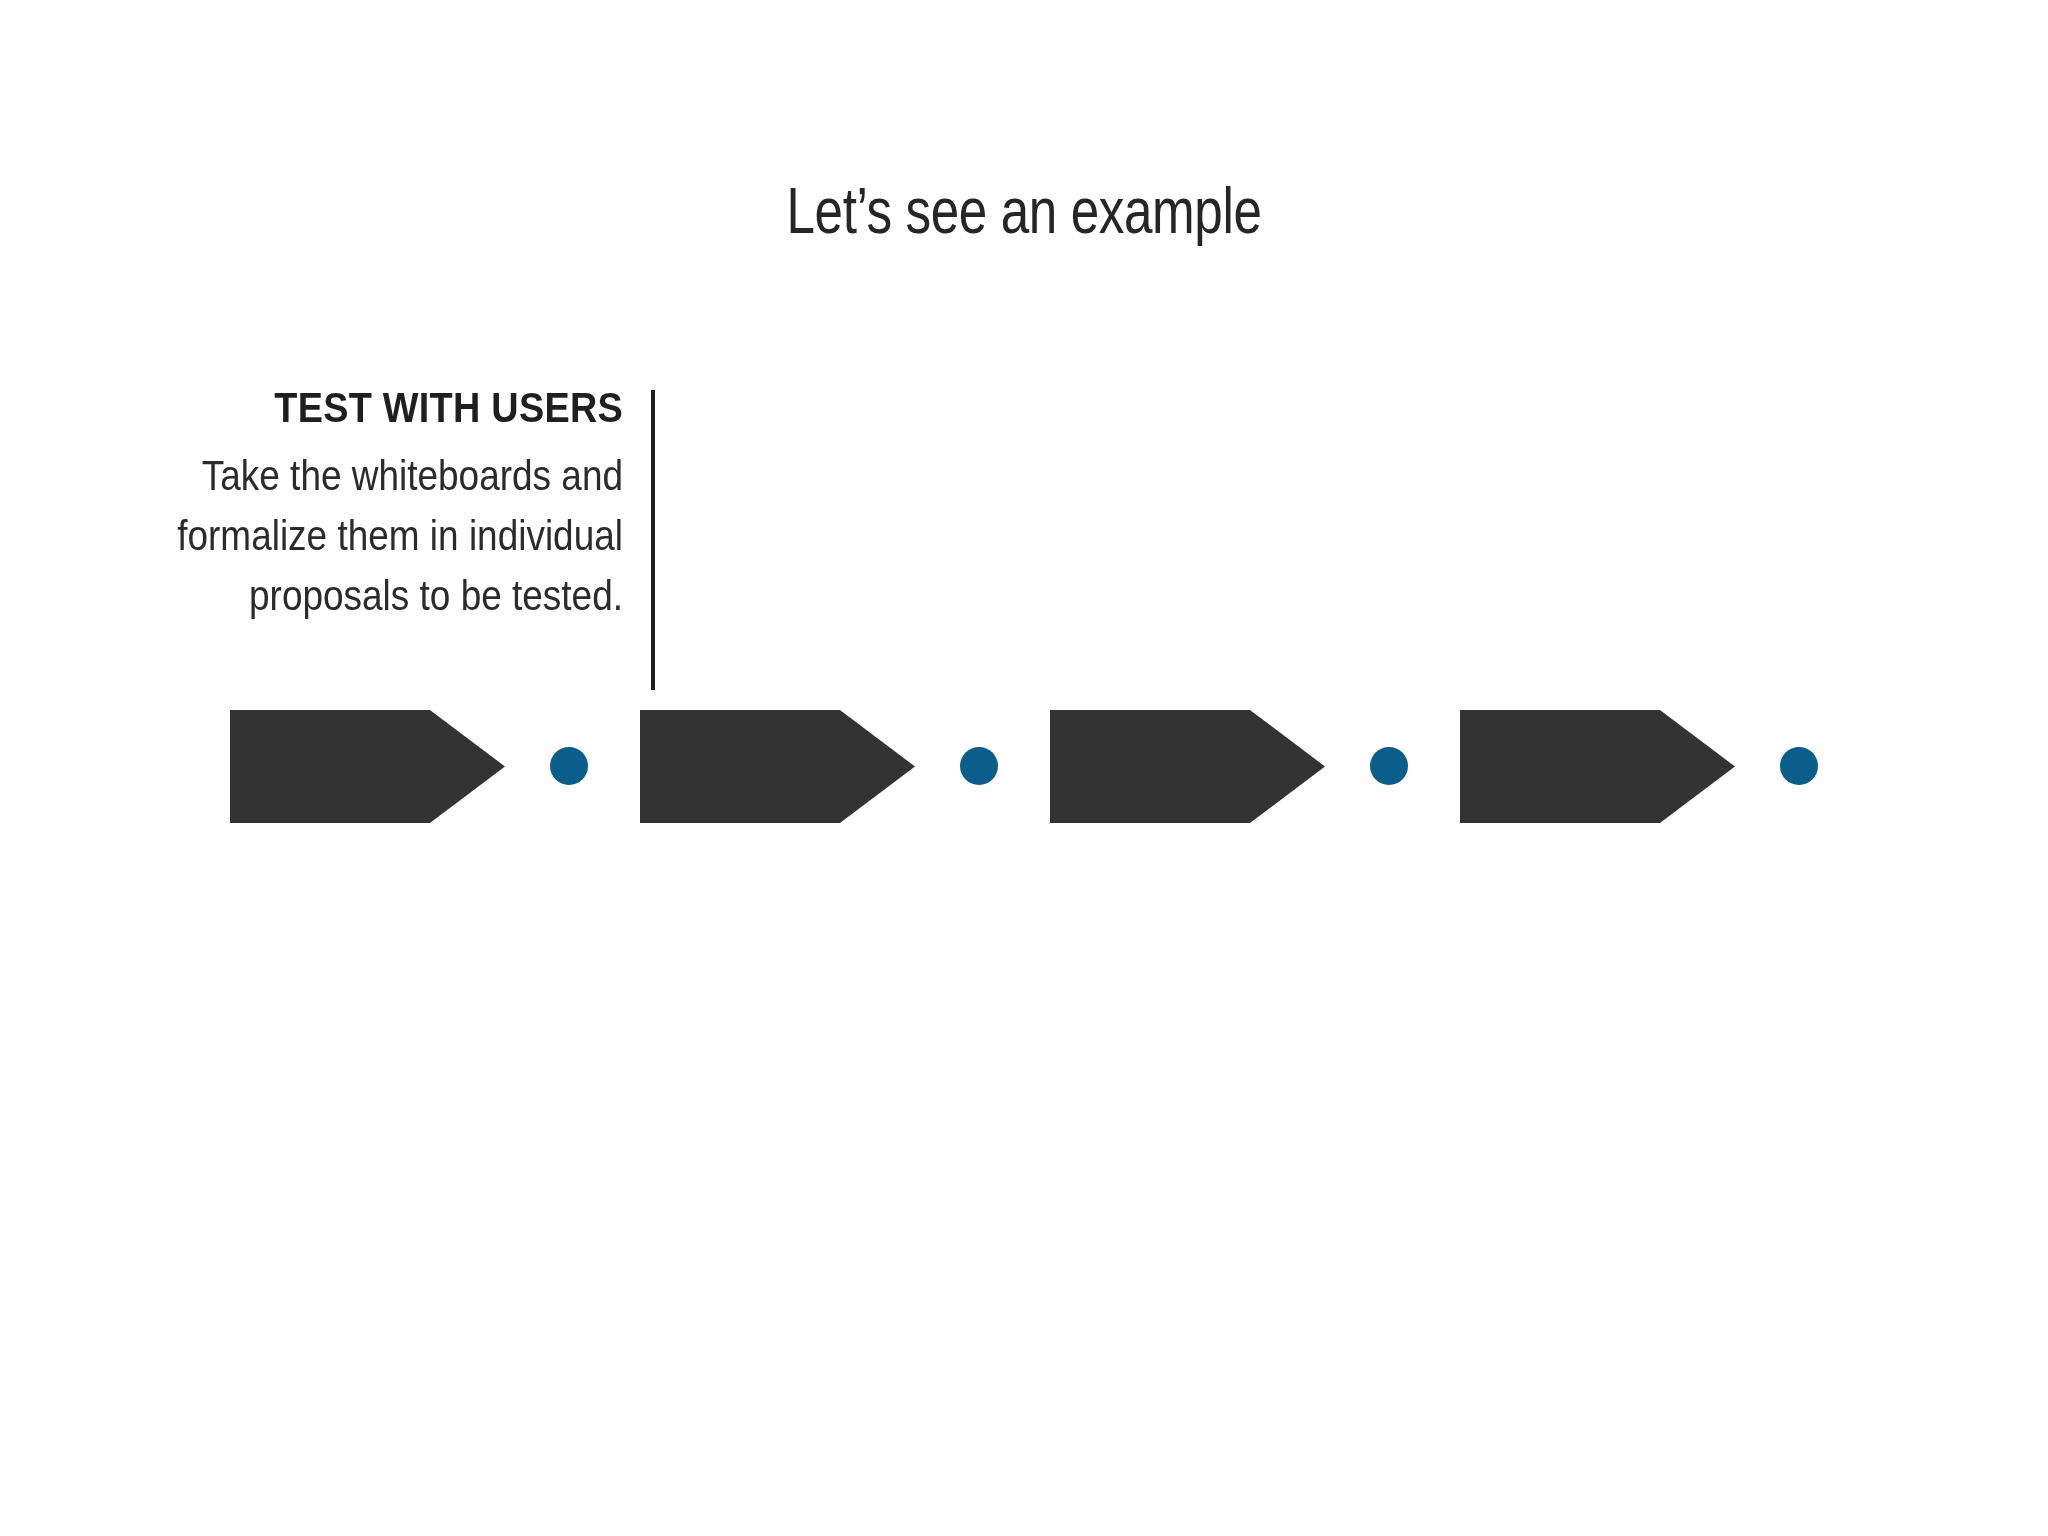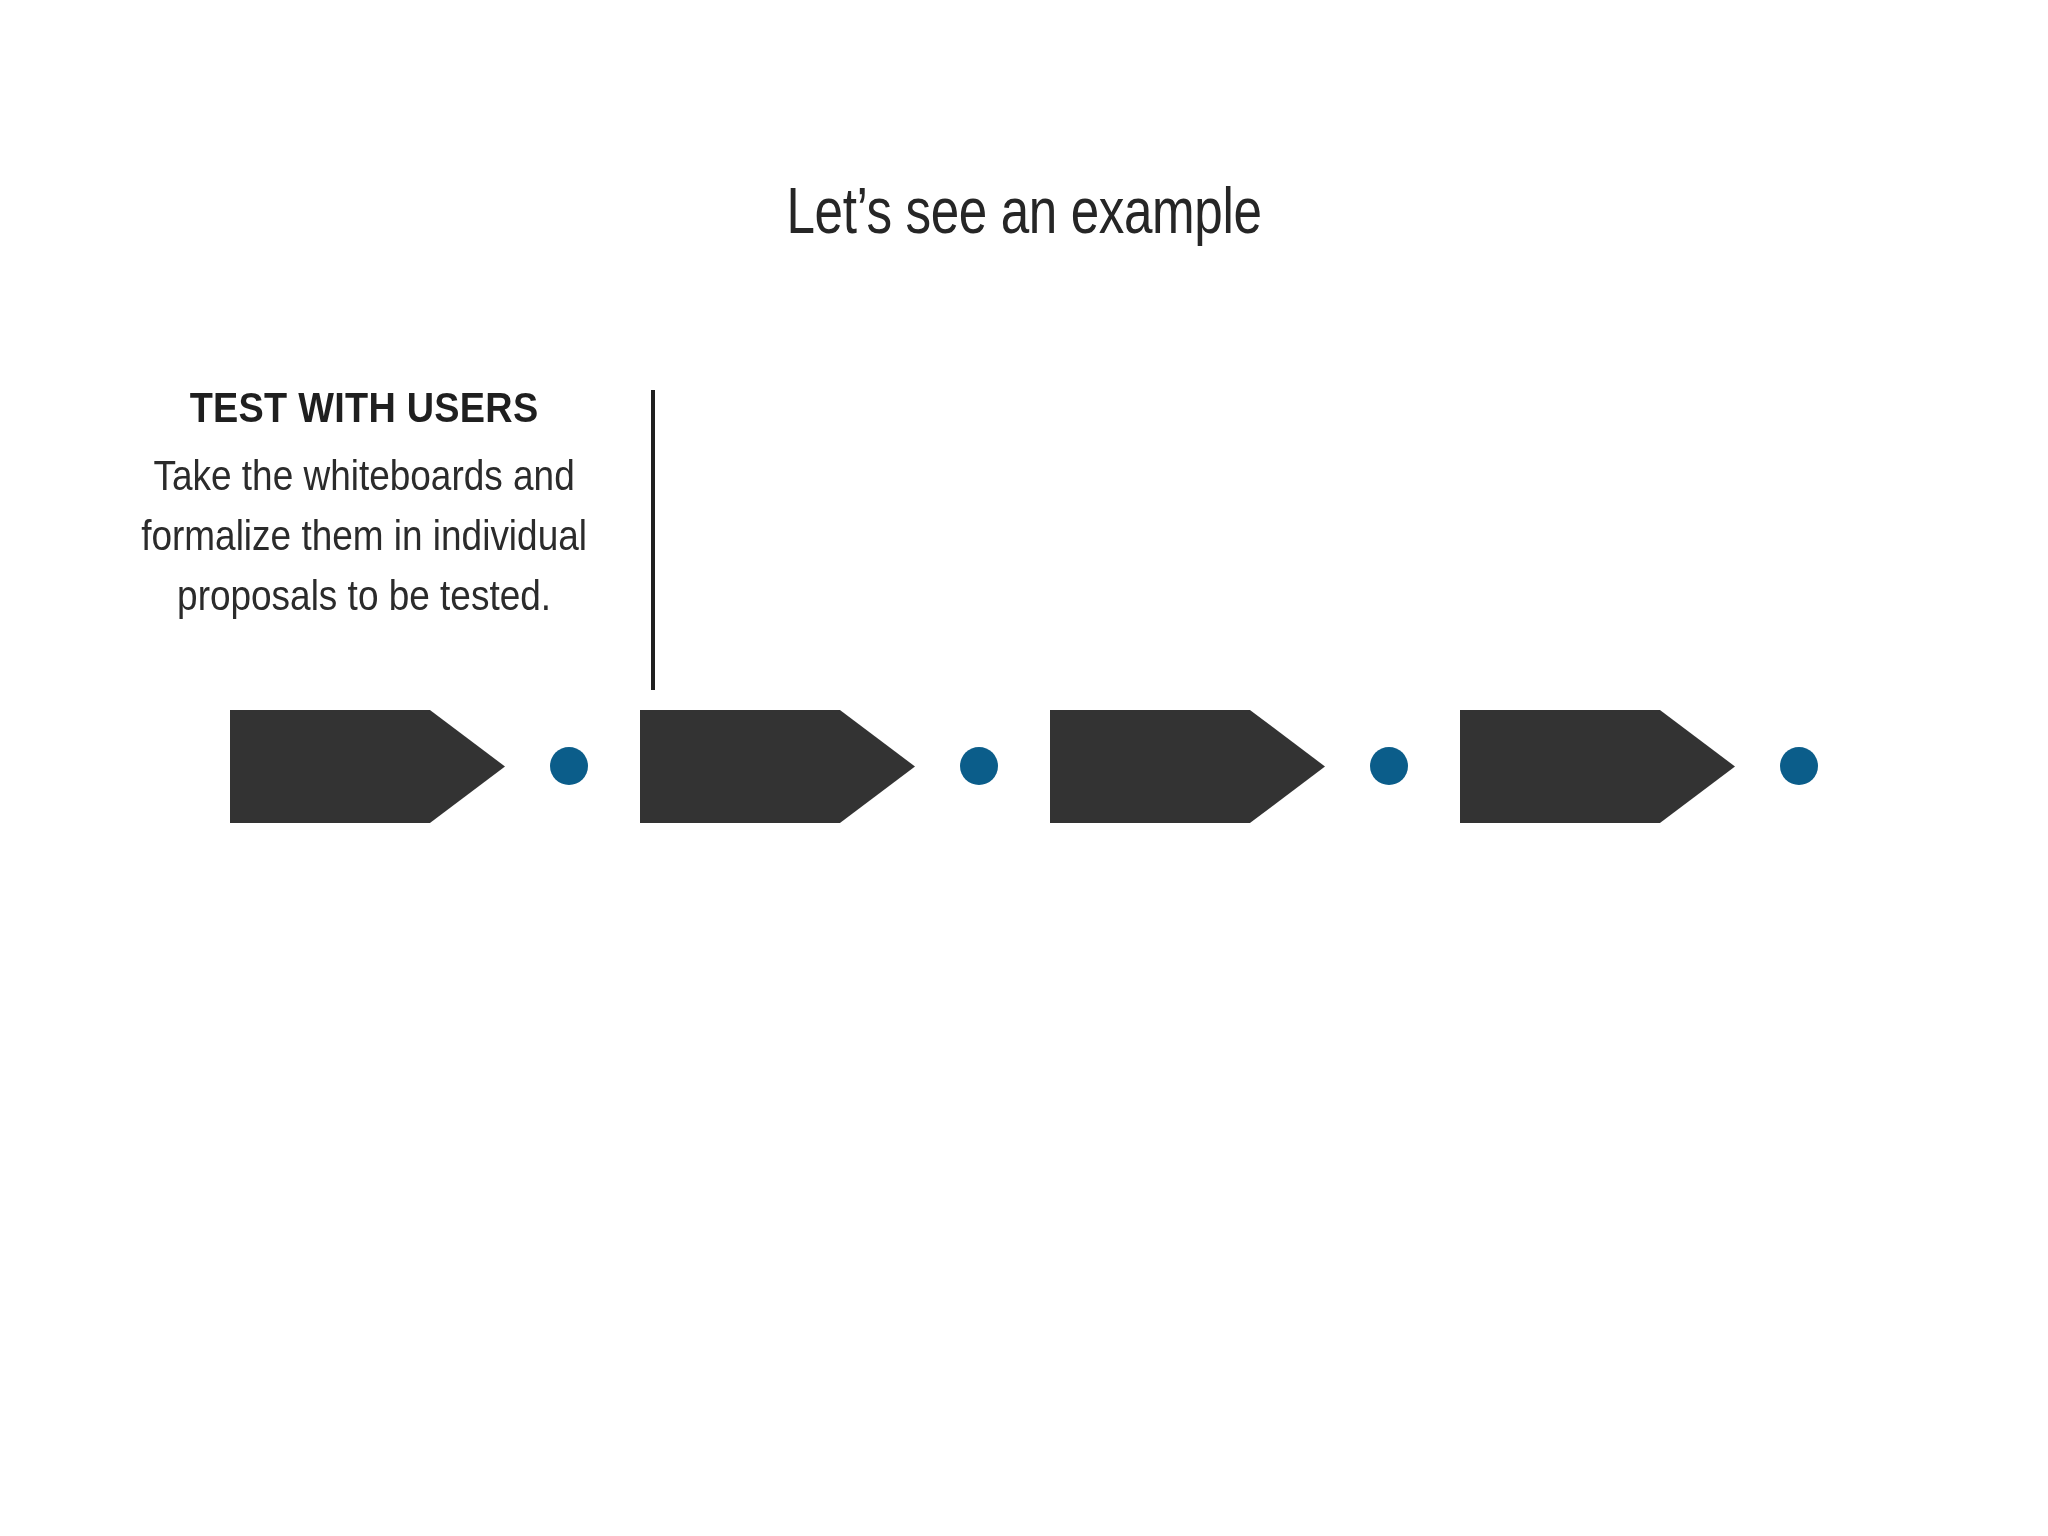--- a/index.html
+++ b/index.html
@@ -33,24 +33,24 @@
     color: #262626;
     letter-spacing: -0.5px;
     transform: scaleX(0.80);
     transform-origin: center top;
     white-space: nowrap;
   }
 
   
   #caption-block {
     position: absolute;
-    left: 46px;
+    left: 55px;
     top: 386px;
     width: 568px;
-    text-align: center;
+    text-align: right;
     color: #262626;
   }
   #caption-heading {
     font-size: 43px;
     font-weight: 700;
     line-height: 1.0;
     letter-spacing: 0.3px;
     color: #1f1f1f;
     transform: scaleX(0.88);
     transform-origin: right top;

